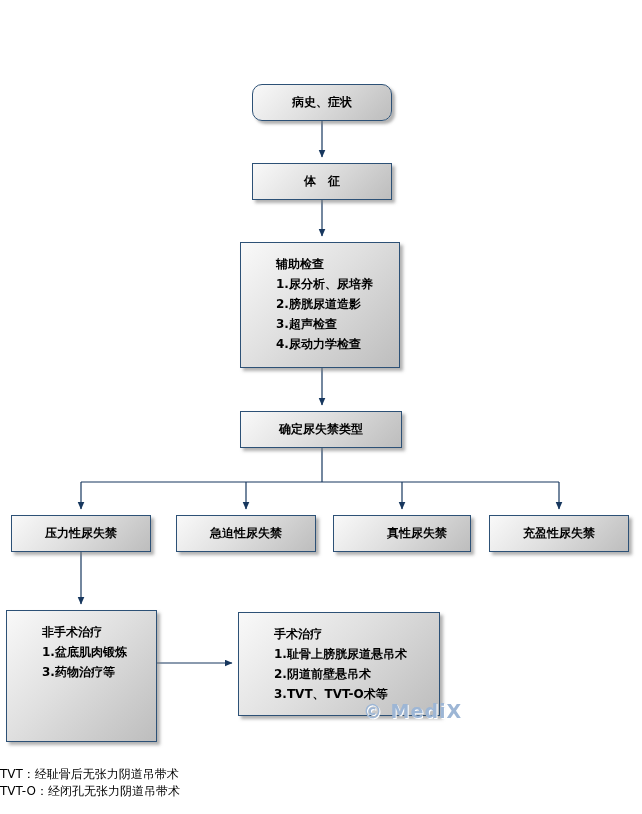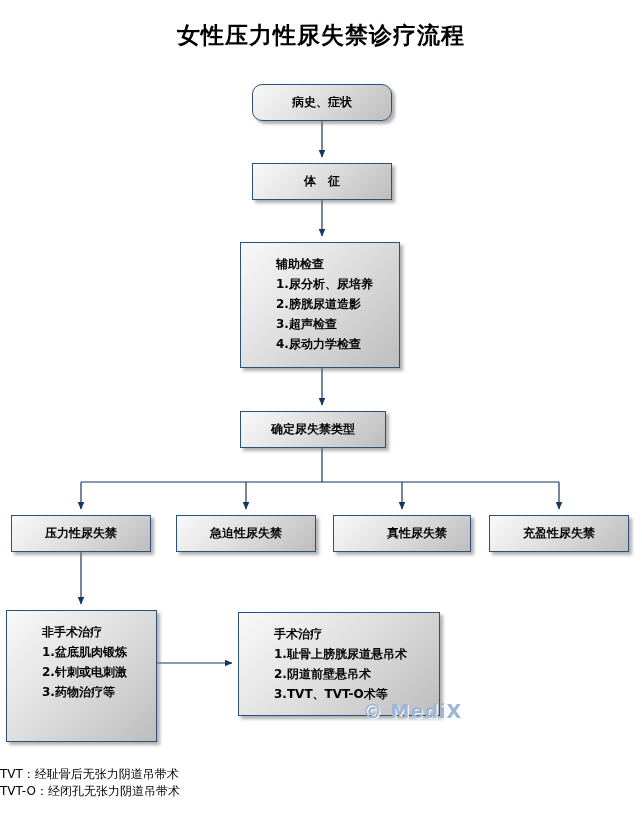--- a/index.html
+++ b/index.html
@@ -77,21 +77,20 @@
     font-size: 12px;
     line-height: 17px;
     color: #000000;
   }
 </style>
 </head>
 <body>
 
 <div class="canvas">
 
-  <div class="title">女性压力性尿失禁诊疗流程</div>
 
   <svg class="connectors" width="642" height="814" viewBox="0 0 642 814">
     <defs>
       <marker id="arw" markerWidth="9" markerHeight="8" refX="7.5" refY="3.5" orient="auto" markerUnits="userSpaceOnUse">
         <path d="M0,0 L8,3.5 L0,7 Z" fill="#17375e"></path>
       </marker>
     </defs>
     <g fill="none" stroke="#17375e" stroke-width="1.2">
       <path d="M322 121 L322 157" marker-end="url(#arw)"></path>
       <path d="M322 200 L322 236" marker-end="url(#arw)"></path>
@@ -116,21 +115,21 @@
   </div>
 
   <div class="node multi" style="left:240px; top:242px; width:160px; height:126px;">
     <div>辅助检查</div>
     <div>1.尿分析、尿培养</div>
     <div>2.膀胱尿道造影</div>
     <div>3.超声检查</div>
     <div>4.尿动力学检查</div>
   </div>
 
-  <div class="node single" style="left:240px; top:411px; width:146px; height:37px;">
+  <div class="node single" style="left:240px; top:411px; width:162px; height:37px;">
     <span>确定尿失禁类型</span>
   </div>
 
   <div class="node single" style="left:11px; top:515px; width:140px; height:37px;">
     <span>压力性尿失禁</span>
   </div>
 
   <div class="node single" style="left:176px; top:515px; width:140px; height:37px;">
     <span>急迫性尿失禁</span>
   </div>
@@ -139,21 +138,20 @@
     <span>真性尿失禁</span>
   </div>
 
   <div class="node single" style="left:489px; top:515px; width:140px; height:37px;">
     <span>充盈性尿失禁</span>
   </div>
 
   <div class="node multi" style="left:6px; top:610px; width:151px; height:132px;">
     <div>非手术治疗</div>
     <div>1.盆底肌肉锻炼</div>
-    <div>2.针刺或电刺激</div>
     <div>3.药物治疗等</div>
   </div>
 
   <div class="node multi" style="left:238px; top:612px; width:202px; height:104px;">
     <div>手术治疗</div>
     <div>1.耻骨上膀胱尿道悬吊术</div>
     <div>2.阴道前壁悬吊术</div>
     <div>3.TVT、TVT-O术等</div>
   </div>
 

